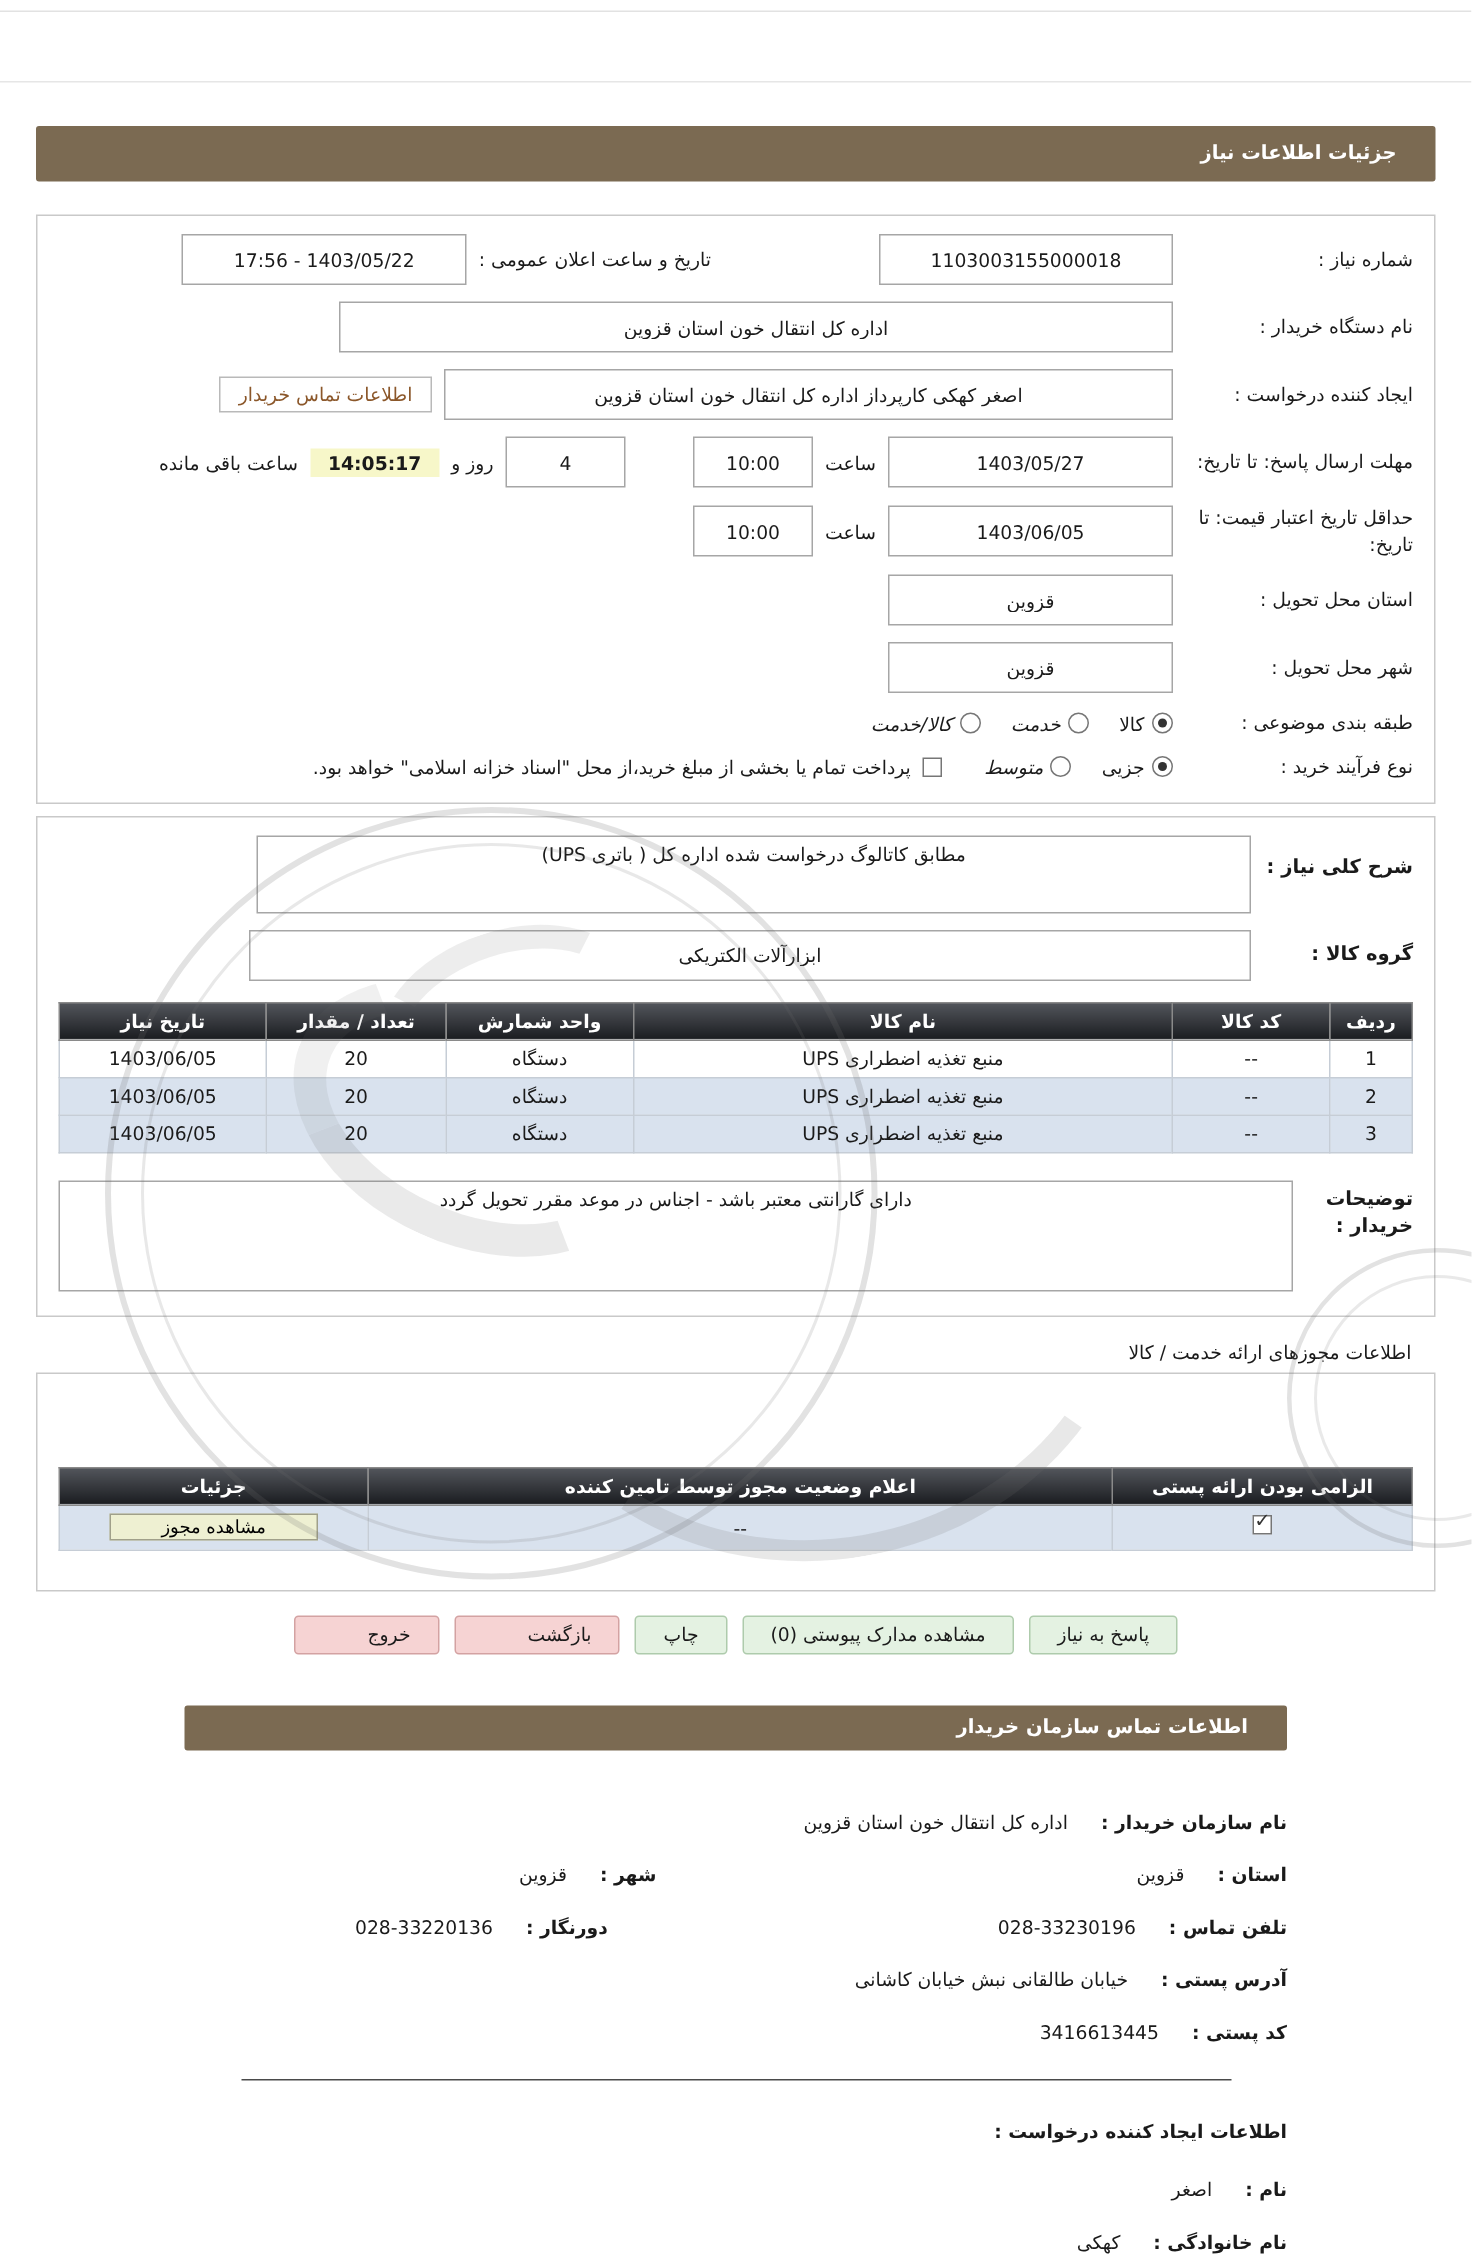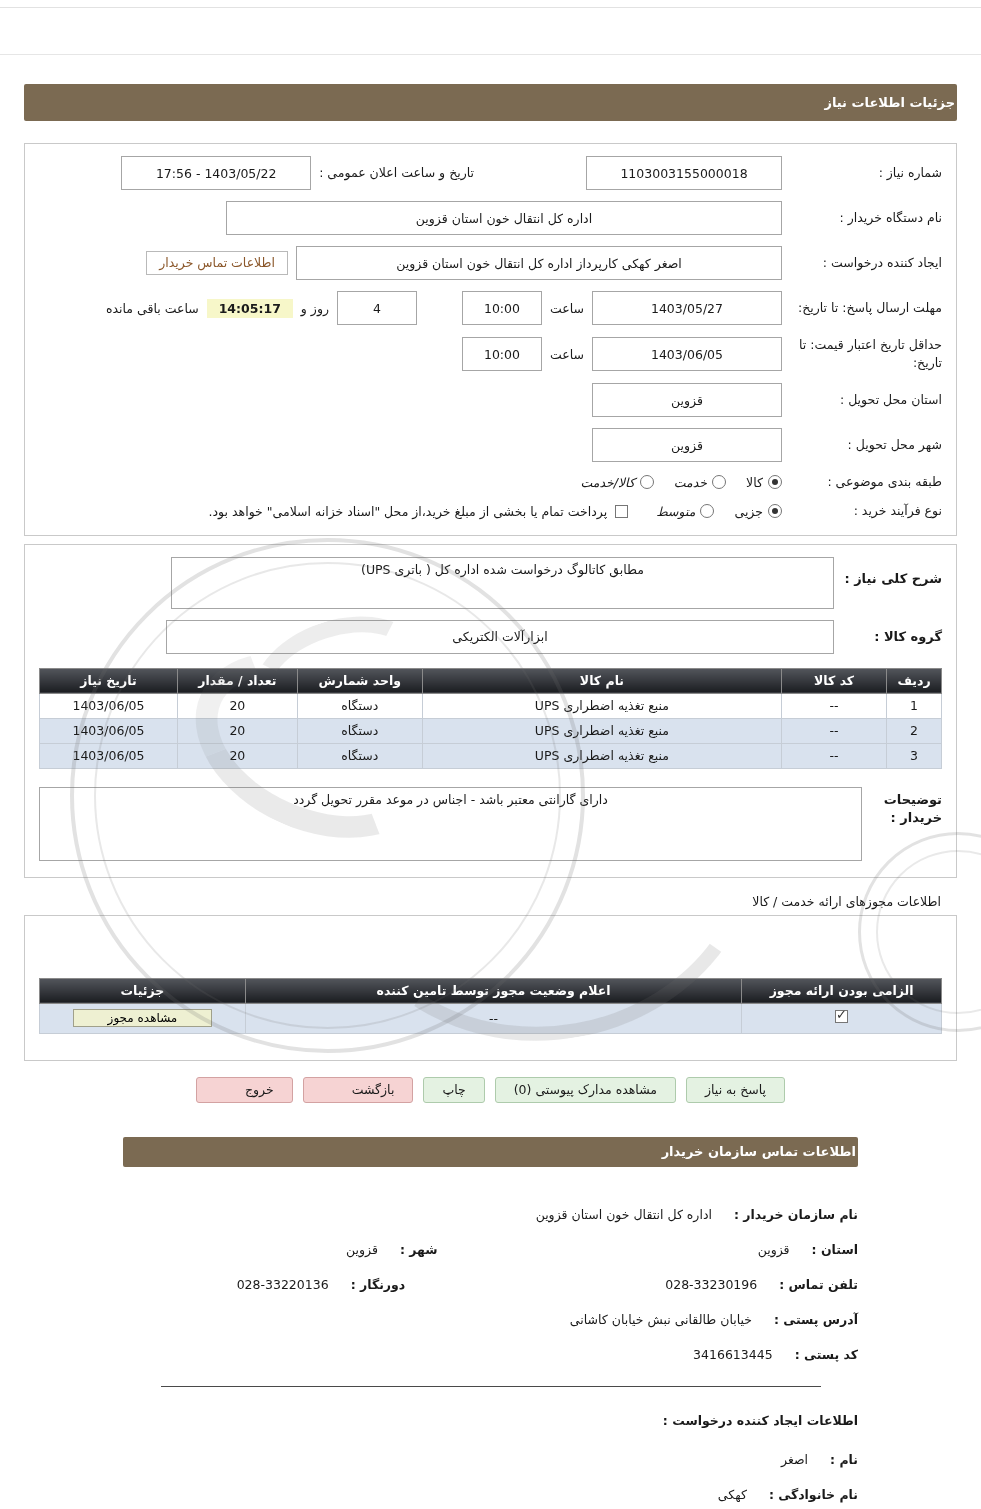--- a/index.html
+++ b/index.html
@@ -9,21 +9,21 @@
     background:#ffffff; color:#1a1a1a;
     font-family:"DejaVu Sans", sans-serif; font-size:12.5px; direction:rtl;
   }
   
   .top-strip { height:55px; border-bottom:1px solid #e6e6e6; background:#fff; }
   .top-line { height:8px; border-bottom:1px solid #e2e2e2; }
 
   
   .bar {
     background:#7b6a52; color:#fff; font-weight:bold; font-size:13px;
-    height:37px; line-height:37px; padding:0 2px; border-radius:2px;
+    height:37px; line-height:37px; padding:0 26px; border-radius:2px;
   }
   .bar-main { margin:29px 24px 0; }
   .bar-contact { width:735px; margin:34px auto 0; height:30px; line-height:30px;text-align:right; }
 
   
   .box { margin:22px 24px 0; border:1px solid #c9c9c9; background:#fff; padding:12px 14px; }
   .box2 { margin-top:8px; }
   .box3 { margin-top:6px; padding:48px 14px 26px; }
 
   
@@ -279,21 +279,21 @@
 
 <div class="box box3">
   <table class="grid permit">
     <colgroup>
       <col style="width:200px">
         <col style="width:497px">
         <col style="width:206px">
     </colgroup>
     <thead>
       <tr>
-        <th>الزامی بودن ارائه مجوز</th>
+        <th>الزامی بودن ارائه پستی</th>
         <th>اعلام وضعیت مجوز توسط تامین کننده</th>
         <th>جزئیات</th>
       </tr>
     </thead>
     <tbody>
       <tr class="row-shade">
         <td>
           <span class="checkbox checked"></span>
         </td>
         <td>--</td>

